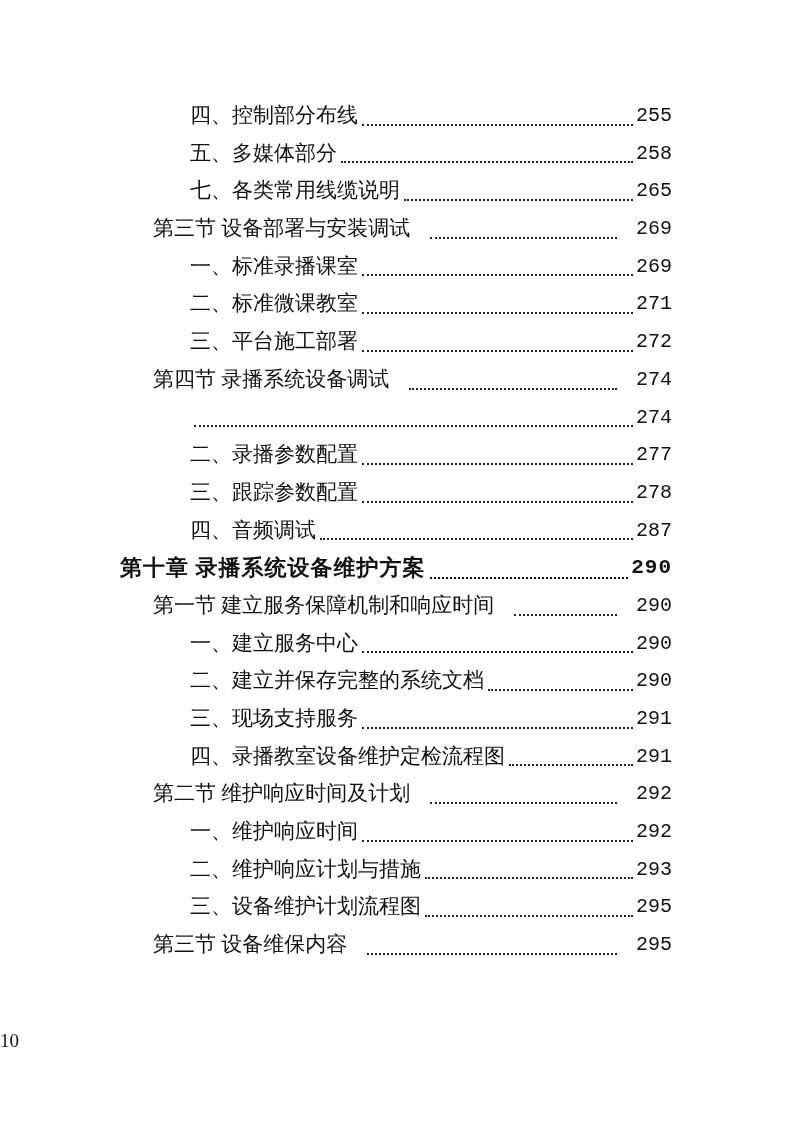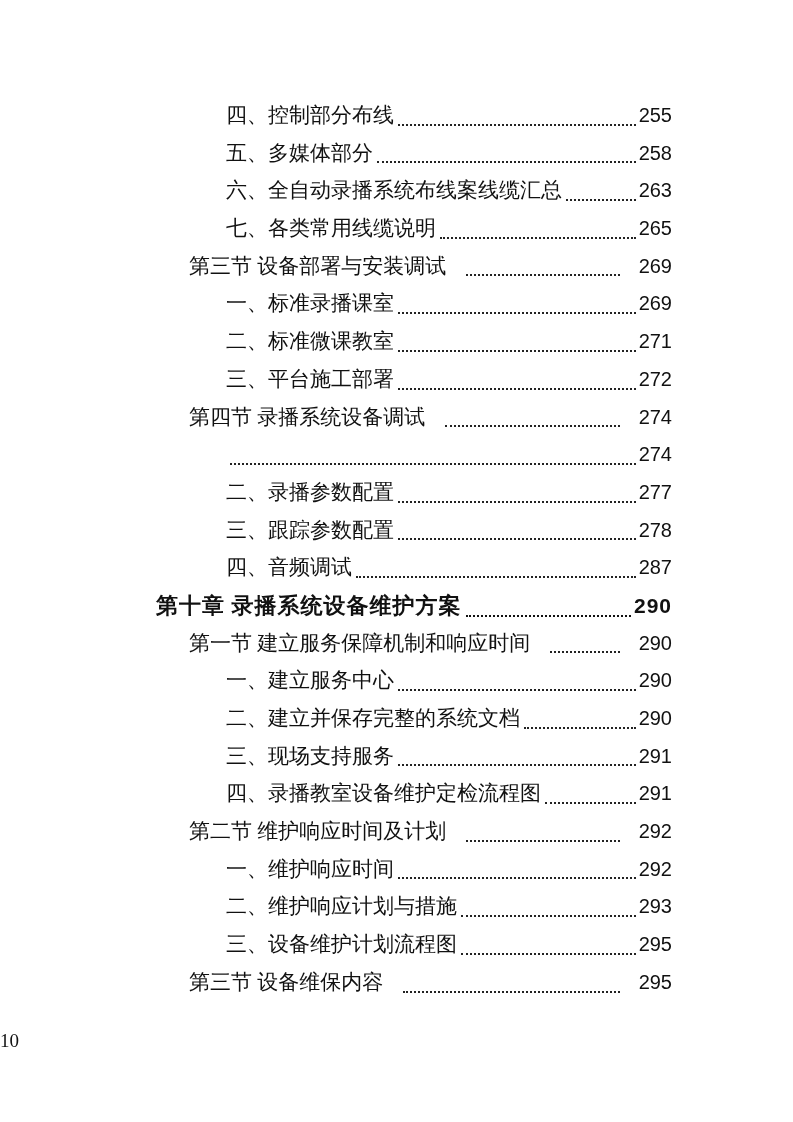--- a/index.html
+++ b/index.html
@@ -10,21 +10,21 @@
     color: #111111;
   }
   .page {
     position: relative;
     width: 793px; height: 1122px;
     background: #ffffff;
     overflow: hidden;
   }
   .toc {
     position: absolute;
-    top: 97px; left: 120px; right: 121px; margin-left: 36px;
+    top: 97px; left: 120px; right: 121px;
   }
   .toc-row {
     display: flex;
     height: 37.7px;
     line-height: 37.7px;
     font-size: 21px;
     cursor: pointer;
   }
   .toc-row.section { padding-left: 33px; gap: 16px; }
   .toc-row.item    { padding-left: 70px; }
@@ -39,21 +39,21 @@
     flex: 1;
     min-width: 10px;
     margin: 0 3px 9px 4px;
     border-bottom: 2px dotted #222222;
   }
   .toc-row.chapter .toc-leader {
     border-bottom: 2.6px dotted #111111;
     margin-bottom: 8px;
   }
   .toc-page {
-    font-family: Liberation Sans, sans-serif;
+    font-family: Liberation Mono, monospace;
     font-size: 20px;
     white-space: nowrap;
   }
   .toc-row.chapter .toc-page { font-size: 21px; }
   .footer {
     position: absolute;
     top: 1026px; left: 0;
     width: 100%;
     font-size: 19px;
     line-height: 30px;
@@ -67,25 +67,20 @@
   <div class="toc" id="toc">
       <div class="toc-row item">
         <span class="toc-label">四、控制部分布线</span>
         <span class="toc-leader"></span>
         <span class="toc-page">255</span>
       </div>
       <div class="toc-row item">
         <span class="toc-label">五、多媒体部分</span>
         <span class="toc-leader"></span>
         <span class="toc-page">258</span>
-      </div>
-      <div class="toc-row item">
-        <span class="toc-label">六、全自动录播系统布线案线缆汇总</span>
-        <span class="toc-leader"></span>
-        <span class="toc-page">263</span>
       </div>
       <div class="toc-row item">
         <span class="toc-label">七、各类常用线缆说明</span>
         <span class="toc-leader"></span>
         <span class="toc-page">265</span>
       </div>
       <div class="toc-row section">
         <span class="toc-label">第三节 设备部署与安装调试</span>
         <span class="toc-leader"></span>
         <span class="toc-page">269</span>

